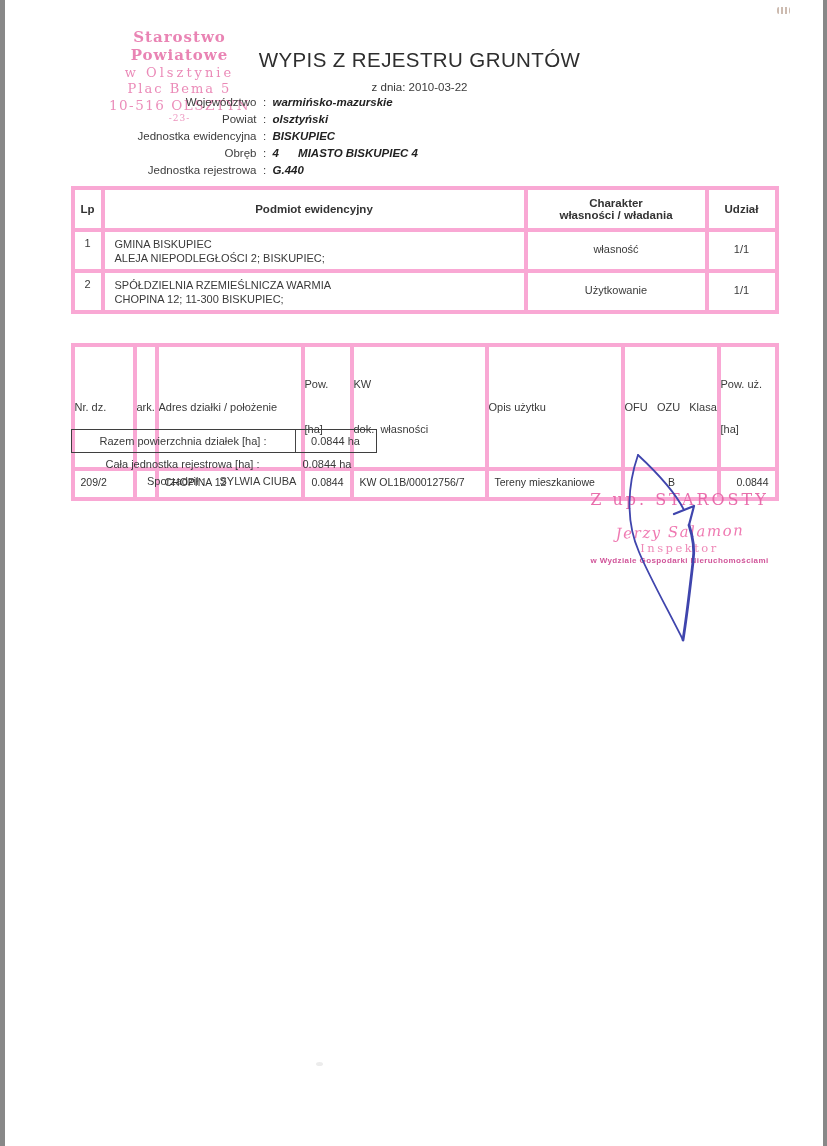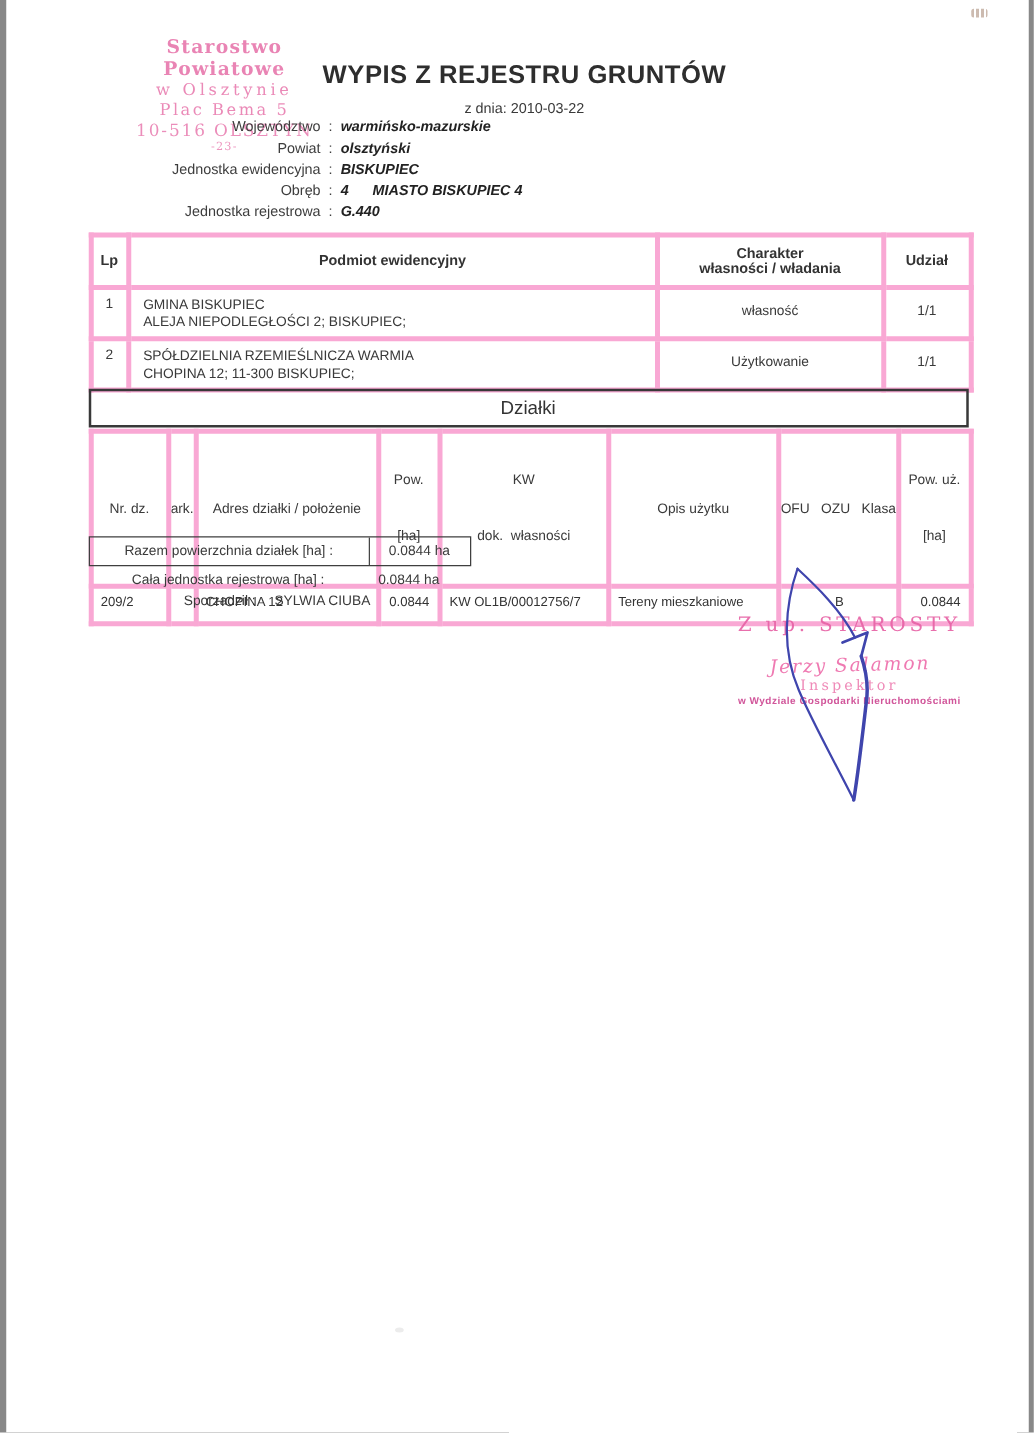--- a/index.html
+++ b/index.html
@@ -23,21 +23,21 @@
     user-select: none;
   }
   .stamp-top .l1 { font-size: 15px; letter-spacing: 1px; font-weight: 700; opacity: .92; }
   .stamp-top .l2 { font-size: 13px; letter-spacing: 3px; margin-top: 1px; opacity: .88; }
   .stamp-top .l3 { font-size: 13px; letter-spacing: 2px; margin-top: 1px; opacity: .88; }
   .stamp-top .l4 { font-size: 13.5px; letter-spacing: 1.5px; margin-top: 1px; opacity: .85; }
   .stamp-top .l5 { font-size: 9px; letter-spacing: 1px; margin-top: 0; opacity: .8; }
 
   
   .title-block { position: absolute; left: 240px; top: 48px; width: 350px; text-align: center; }
-  .doc-title { font-size: 20.5px; letter-spacing: .4px; color: #2e2e2e; font-weight: 700; }
+  .doc-title { font-size: 20.5px; letter-spacing: .4px; color: #2e2e2e; font-weight: 400; }
   .doc-date  { font-size: 11.5px; color: #3a3a3a; margin-top: 9px; }
 
   
   .fields { position: absolute; left: 62px; top: 93px; width: 520px; }
   .f-row { display: flex; height: 17px; align-items: center; }
   .f-label { width: 190px; text-align: right; font-size: 11.5px; color: #3d3d3d; }
   .f-colon { width: 16px; text-align: center; font-size: 11.5px; color: #3d3d3d; }
   .f-value { font-size: 11.5px; font-weight: 700; font-style: italic; color: #222; white-space: pre; }
 
   
@@ -52,21 +52,21 @@
   .t1 td.podmiot { padding: 5px 8px 0 10px; line-height: 14px; text-align: left; }
   .t1 td.lp-c { text-align: center; padding-top: 5px; }
   .t1 td.mid { text-align: center; padding-top: 11px; }
 
   .banner {
     position: absolute; left: 66px; top: 311px; width: 704px; height: 31px;
     border: 2px solid #383838; display: flex; align-items: center; justify-content: center;
     font-size: 15px; color: #333;
   }
 
-  .t2 td.hdr { text-align: center; vertical-align: middle; font-size: 11px; color: #3a3a3a; line-height: 15px; white-space: pre; }
+  .t2 td.hdr { vertical-align: middle; font-size: 11px; color: #3a3a3a; line-height: 15px; white-space: pre; }
   .t2 .hdr-h { height: 50px; }
   .t2 .row-h { height: 30px; }
   .t2 td.cell { padding: 5px 4px 0 6px; font-size: 10.5px; color: #333; }
   .t2 td.c-center { text-align: center; }
   .t2 td.c-right  { text-align: right; padding-right: 6px; }
 
   
   .sum-box {
     position: absolute; left: 66px; top: 429px; height: 24px; display: flex;
     border: 1.5px solid #3f3f3f;
@@ -169,21 +169,20 @@
       <td class="podmiot">
         <div>SPÓŁDZIELNIA RZEMIEŚLNICZA WARMIA</div>
         <div>CHOPINA 12; 11-300 BISKUPIEC;</div>
       </td>
       <td class="mid">Użytkowanie</td>
       <td class="mid">1/1</td>
     </tr>
   </tbody>
     </table>
 
-  <div class="banner">Działki</div>
 
   <table class="tbl t2" style="top:343px;">
     <colgroup>
       <col style="width:62px">
         <col style="width:22px">
         <col style="width:146px">
         <col style="width:49px">
       <col style="width:135px">
         <col style="width:136px">
         <col style="width:96px">

